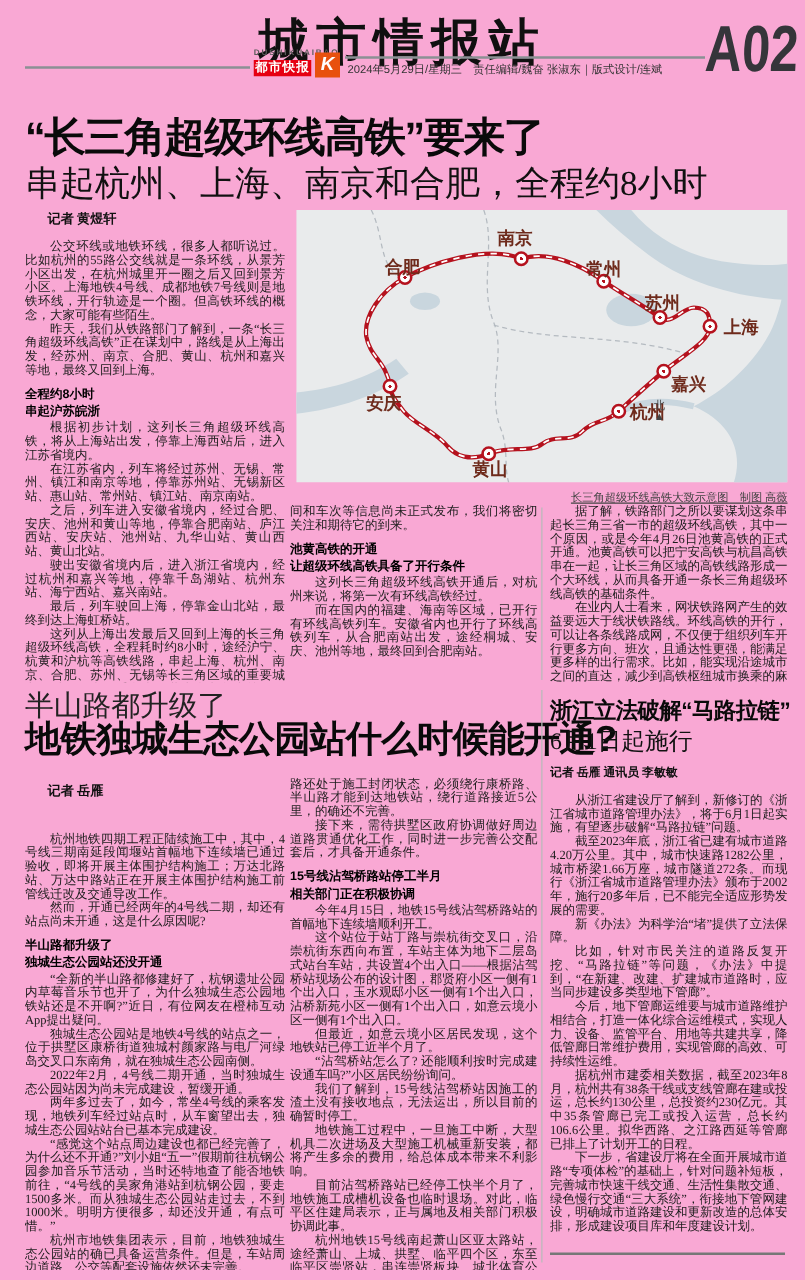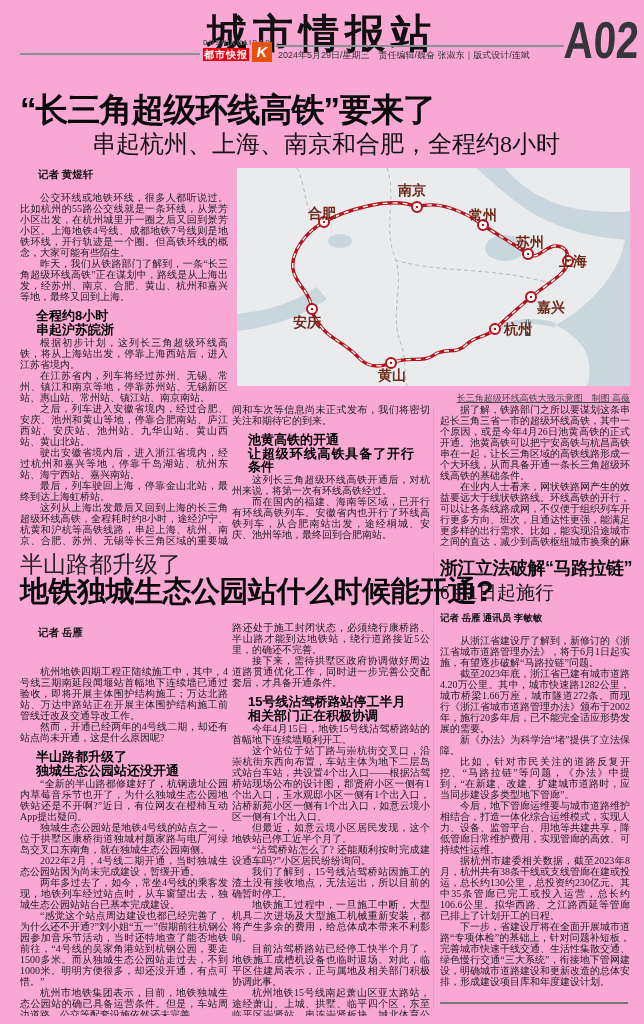--- a/index.html
+++ b/index.html
@@ -18,26 +18,26 @@
   .brand-k{left:252px;top:42px;width:20px;height:20px;background:#e8500e;color:#fff;
            font-family:"Liberation Sans",sans-serif;font-weight:bold;font-size:15px;
            line-height:20px;text-align:center;font-style:italic;}
   .dateline{left:278px;top:49px;width:290px;font-family:"Liberation Sans",sans-serif;
             font-size:9px;color:#333;white-space:nowrap;}
   .pageno{right:4px;top:10px;font-family:"Liberation Sans",sans-serif;font-weight:bold;
           font-size:52px;color:#35353a;transform:scaleX(0.78) skewX(-4deg);transform-origin:right top;}
   
   .a1-head{left:20px;top:88px;width:612px;font-family:"Liberation Sans",sans-serif;
            font-weight:bold;font-size:33px;color:#0a0a0a;letter-spacing:-1px;white-space:nowrap;}
-  .a1-sub{left:20px;top:128px;width:612px;font-size:24px;color:#111;white-space:nowrap;text-align:center;}
+  .a1-sub{left:20px;top:128px;width:612px;font-size:28px;color:#111;white-space:nowrap;}
   .byline{font-weight:bold;font-size:10.5px;color:#111;}
   .col{position:absolute;overflow:hidden;}
   .bp{margin:0;font-size:10px;line-height:11px;text-align:justify;text-indent:2em;color:#1c1c1c;}
-  .bh{margin:7px 16px 1px;font-family:"Liberation Sans",sans-serif;font-weight:bold;
-      font-size:13px;line-height:13px;text-indent:0;color:#000;}
+  .bh{margin:7px 0 1px;font-family:"Liberation Sans",sans-serif;font-weight:bold;
+      font-size:10px;line-height:13px;text-indent:0;color:#000;}
   .bh+.bh{margin-top:0;}
   
   .map{left:237px;top:168px;width:393px;height:218px;}
   .st{position:absolute;width:8px;height:8px;border:2px solid #b5121e;border-radius:50%;
       background:radial-gradient(circle,#b5121e 0 1.2px,#fff 1.3px);}
   .cl{position:absolute;font-family:"Liberation Sans",sans-serif;font-weight:bold;
       font-size:14px;color:#6e2a1b;white-space:nowrap;}
   .north{position:absolute;left:286px;top:152px;font-size:9px;color:#444;text-align:center;line-height:9px;}
   .map-cap{left:237px;top:392px;width:393px;text-align:right;font-size:9px;color:#444;text-decoration:underline;}
   
@@ -107,21 +107,21 @@
     <div class="st" style="left:285px;top:80px;"></div>
     <div class="st" style="left:325px;top:87px;"></div>
     <div class="st" style="left:288px;top:123px;"></div>
     <div class="st" style="left:252px;top:155px;"></div>
     <div class="st" style="left:148px;top:189px;"></div>
     <div class="st" style="left:69px;top:135px;"></div>
     <div class="st" style="left:81px;top:48px;"></div>
     <div class="cl" style="left:161px;top:14px;">南京</div>
     <div class="cl" style="left:232px;top:39px;">常州</div>
     <div class="cl" style="left:279px;top:66px;">苏州</div>
-    <div class="cl" style="left:322px;top:85px;">上海</div>
+    <div class="cl" style="left:342px;top:85px;">上海</div>
     <div class="cl" style="left:300px;top:131px;">嘉兴</div>
     <div class="cl" style="left:267px;top:153px;">杭州</div>
     <div class="cl" style="left:141px;top:199px;">黄山</div>
     <div class="cl" style="left:56px;top:146px;">安庆</div>
     <div class="cl" style="left:71px;top:37px;">合肥</div>
     <div class="north">
       <span>北</span><br>▲
     </div>
   </div>
   <div class="abs map-cap">长三角超级环线高铁大致示意图　制图 高薇</div>

